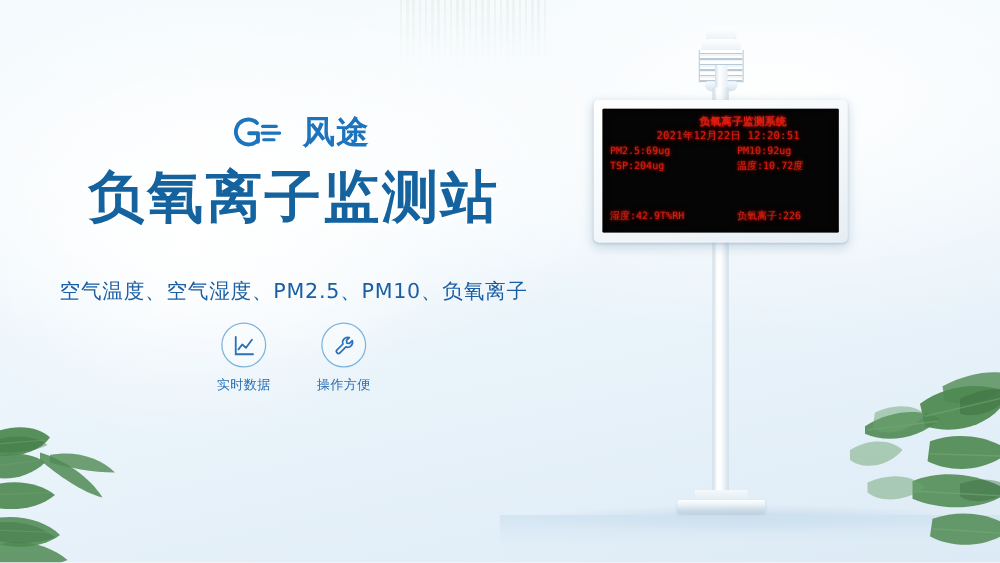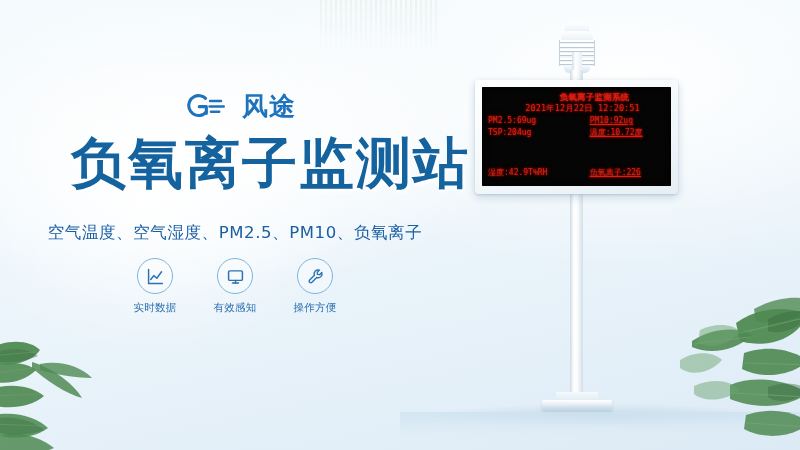--- a/index.html
+++ b/index.html
@@ -49,22 +49,22 @@
     position:absolute; left:0; right:0; top:93px;
     display:flex; align-items:flex-start; justify-content:center; gap:16px;margin-left:12px;
   }
   #logo-mark{ width:40px; height:28px; display:block; }
   #logo-text{
     font-size:26px; font-weight:bold; color:#1e73bd; letter-spacing:1px;
     line-height:1; font-family:"DejaVu Sans","Liberation Sans",sans-serif;
   }
 
   #main-title{
-    position:absolute; left:0; right:0; top:133px; text-align:right;
-    font-size:55px; font-weight:bold; color:#14639f; letter-spacing:2px;
+    position:absolute; left:0; right:0; top:133px; text-align:center;
+    font-size:45px; font-weight:bold; color:#14639f; letter-spacing:2px;
     line-height:1.12;
     text-shadow: 0 2px 0 #ffffff, 0 -1px 0 #ffffff, 1px 0 0 #ffffff, -1px 0 0 #ffffff, 2px 3px 4px rgba(255,255,255,.95);
   }
 
   #subtitle{
     position:absolute; left:0; right:0; top:222px; text-align:center;
     font-size:16.5px; color:#1a5ea3; letter-spacing:.6px; font-weight:500;
   }
 
   #features{
@@ -163,21 +163,21 @@
   }
   #led-datetime{
     position:absolute; left:0; right:0; top:16px; text-align:center;
     font-size:8.5px; letter-spacing:.1px;padding-left:12px;
   }
   .led-row{
     position:absolute; left:6px; right:6px;
     display:flex; font-size:8px; line-height:1;gap:20px;
   }
   .led-row .cell-l{ width:52%; }
-  .led-row .cell-r{ width:48%;text-decoration:underline; }
+  .led-row .cell-r{ width:48%; }
   #led-row1{ top:30px; }
   #led-row2{ top:42px; }
   #led-row3{ top:54px;margin-top:28px; }
 
   
   .plant{ position:absolute; pointer-events:none; }
   #plant-left{ left:-4px; bottom:-6px; width:130px; height:140px; }
   #plant-right{ right:-4px; bottom:-4px; width:120px; height:165px; }
   #plant-right-far{ right:60px; bottom:40px; width:70px; height:90px; opacity:.9;}
 </style>
@@ -212,30 +212,20 @@
         <div class="feature-circle">
           <svg width="19" height="19" viewBox="0 0 22 22">
             <path d="M3 3 L3 19 L19 19" fill="none" stroke="#2a72b5" stroke-width="1.7" stroke-linecap="round"></path>
             <path d="M5.5 14.5 L9 10 L12.5 13 L18 5.5" fill="none" stroke="#2a72b5" stroke-width="1.7" stroke-linecap="round" stroke-linejoin="round"></path>
           </svg>
         </div>
         <div class="feature-label">实时数据</div>
       </div>
 
 
-      <div class="feature">
-        <div class="feature-circle">
-          <svg width="19" height="19" viewBox="0 0 22 22">
-            <rect x="3" y="4.5" width="16" height="11" rx="1.4" fill="none" stroke="#2a72b5" stroke-width="1.7"></rect>
-            <path d="M7.5 18.5 L14.5 18.5" stroke="#2a72b5" stroke-width="1.7" stroke-linecap="round"></path>
-            <path d="M11 15.5 L11 18.5" stroke="#2a72b5" stroke-width="1.7" stroke-linecap="round"></path>
-          </svg>
-        </div>
-        <div class="feature-label">有效感知</div>
-      </div>
 
       <div class="feature">
         <div class="feature-circle">
           <svg width="19" height="19" viewBox="0 0 22 22">
             <path d="M15.6 3.6 a4.6 4.6 0 0 0 -5.9 5.9 L4.2 15 a1.9 1.9 0 0 0 2.7 2.7 l5.5 -5.5 a4.6 4.6 0 0 0 5.9 -5.9 l-2.6 2.6 -2.4 -0.3 -0.3 -2.4 z" fill="none" stroke="#2a72b5" stroke-width="1.6" stroke-linejoin="round"></path>
           </svg>
         </div>
         <div class="feature-label">操作方便</div>
       </div>
 

